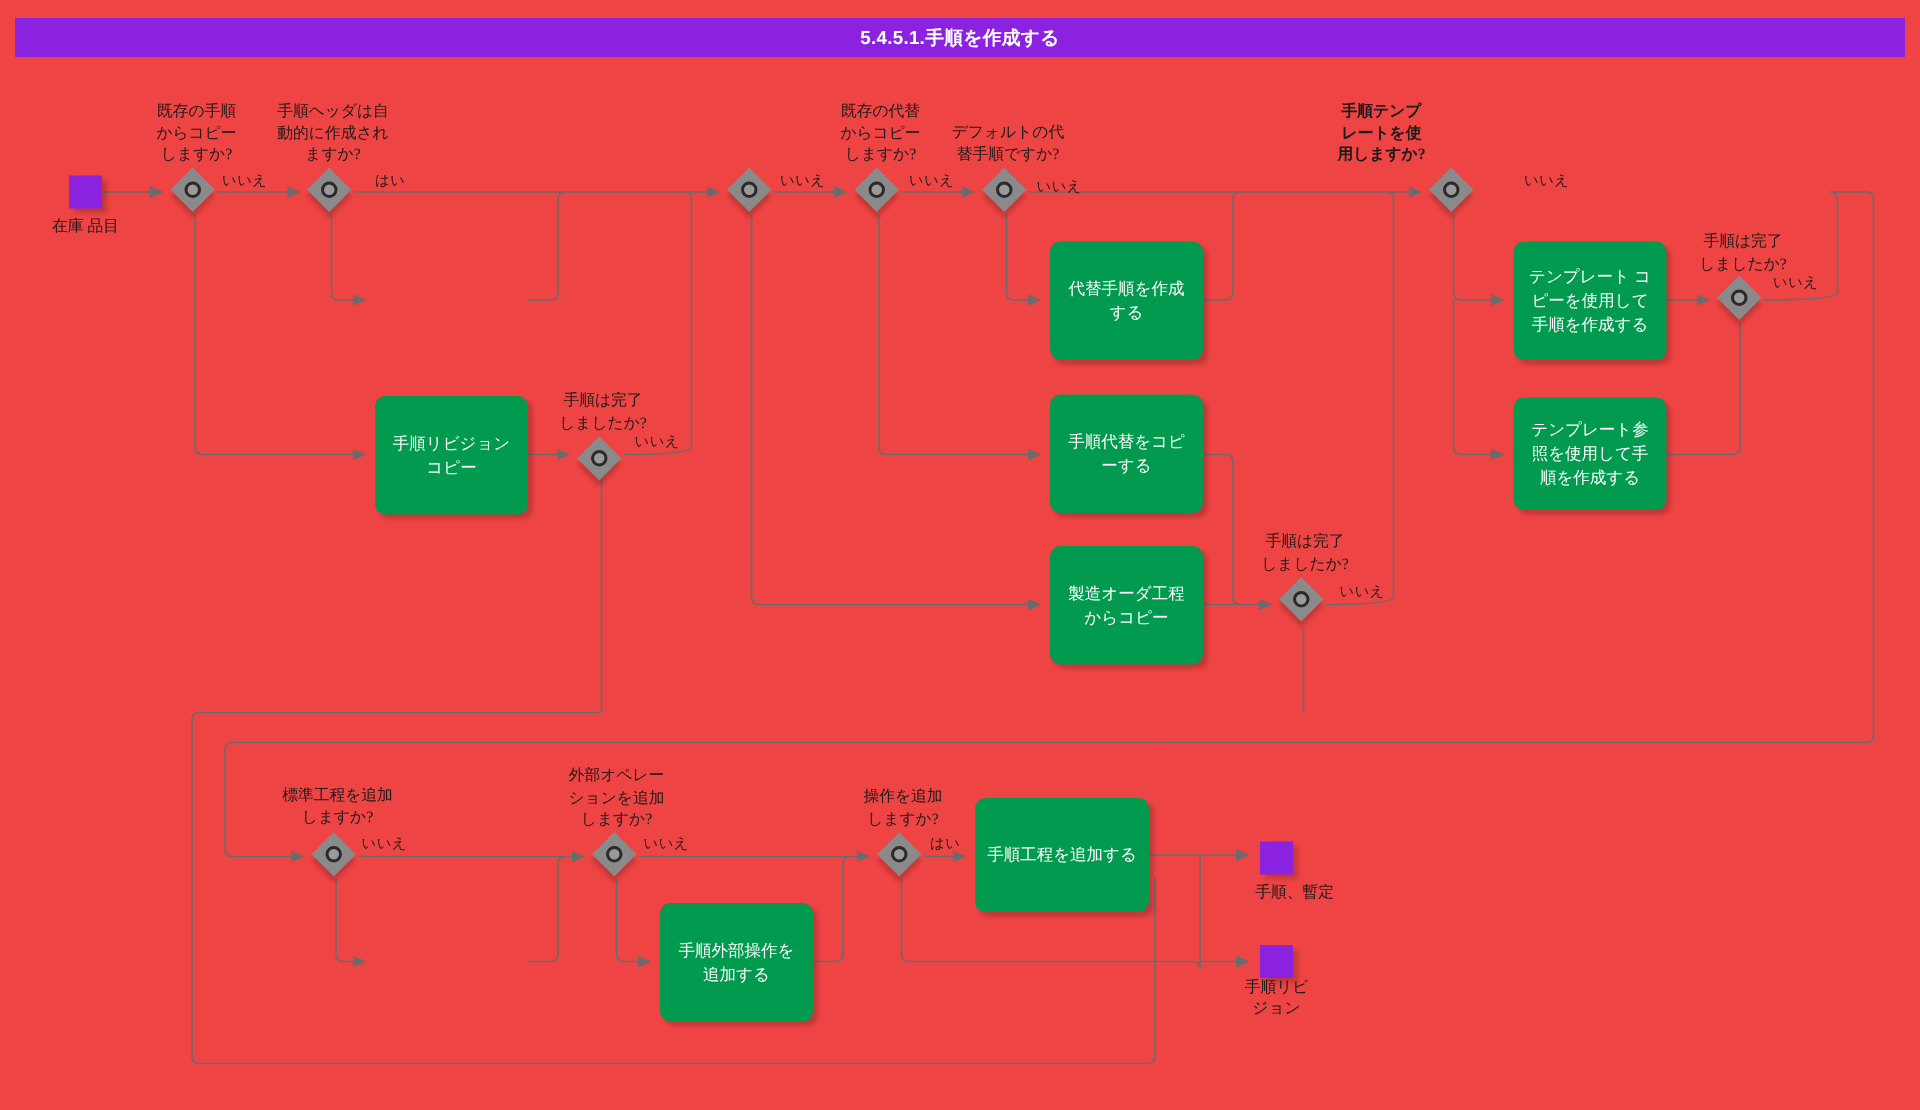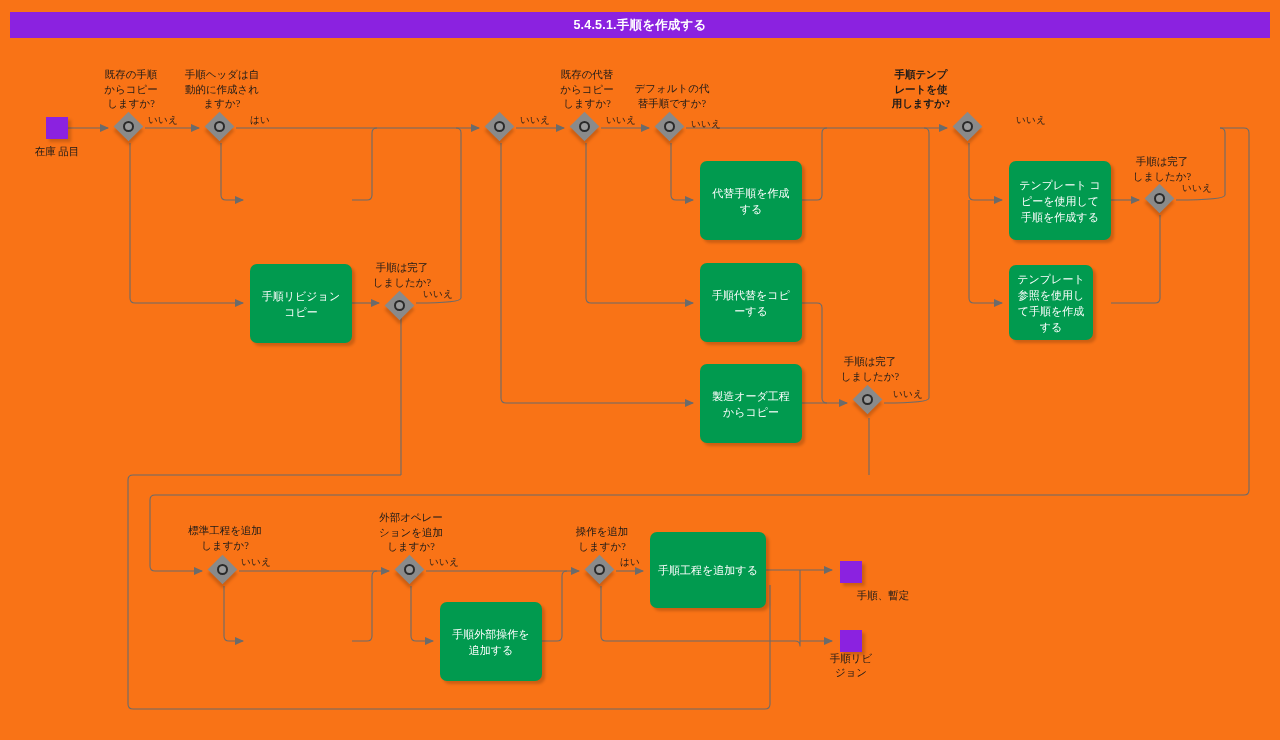--- a/index.html
+++ b/index.html
@@ -9,21 +9,21 @@
     background: #ffffff;
   }
   body {
     font-family: "Liberation Serif", "DejaVu Serif", serif;
   }
   #page {
     position: relative;
     width: 1280px;
     height: 740px;
     overflow: hidden;
-    background: #f97316;
+    background: #ef4444;
   }
   #banner {
     position: absolute;
     left: 10px;
     top: 12px;
     width: 1260px;
     height: 26px;
     background: #8B22E0;
     color: #ffffff;
     font-size: 12.5px;
@@ -214,21 +214,21 @@
       <path d="M800,570 L800,641 L832,641" marker-end="url(#arw)"></path>
 
       <path d="M750,571 L760,571 Q765,571 765,576 L765,600"></path>
     </g>
   </svg>
 
   <div class="node term" style="left:46px; top:117px;"></div>
   <div class="term-label" style="left:8px; top:145px; width:98px;">在庫 品目</div>
 
   <div class="node term" style="left:840px; top:561px;"></div>
-  <div class="term-label" style="left:834px; top:589px; width:98px;">手順、暫定</div>
+  <div class="term-label" style="left:802px; top:589px; width:98px;padding-left:12px;">手順、暫定</div>
 
   <div class="node term" style="left:840px; top:630px;"></div>
   <div class="term-label" style="left:802px; top:652px; width:98px;">手順リビ
 ジョン</div>
 
   <div class="node dec" style="left:115px; top:113px;">
       <div class="dia"></div>
       <div class="ring"></div>
     </div>
   <div class="dec-label" style="left:86px; top:68px; width:90px;">既存の手順
@@ -322,21 +322,21 @@
     </div>
   <div class="node proc" style="left:700px; top:263px; width:102px; height:79px;">
       <span>手順代替をコピーする</span>
     </div>
   <div class="node proc" style="left:700px; top:364px; width:102px; height:79px;">
       <span>製造オーダ工程からコピー</span>
     </div>
   <div class="node proc" style="left:1009px; top:161px; width:102px; height:79px;">
       <span>テンプレート コピーを使用して手順を作成する</span>
     </div>
-  <div class="node proc" style="left:1009px; top:265px; width:84px; height:75px;">
+  <div class="node proc" style="left:1009px; top:265px; width:102px; height:75px;">
       <span>テンプレート参照を使用して手順を作成する</span>
     </div>
   <div class="node proc" style="left:440px; top:602px; width:102px; height:79px;">
       <span>手順外部操作を追加する</span>
     </div>
   <div class="node proc" style="left:650px; top:532px; width:116px; height:76px;">
       <span>手順工程を追加する</span>
     </div>
 
   <div class="edge-label" style="left:148px; top:114px;">いいえ</div>

